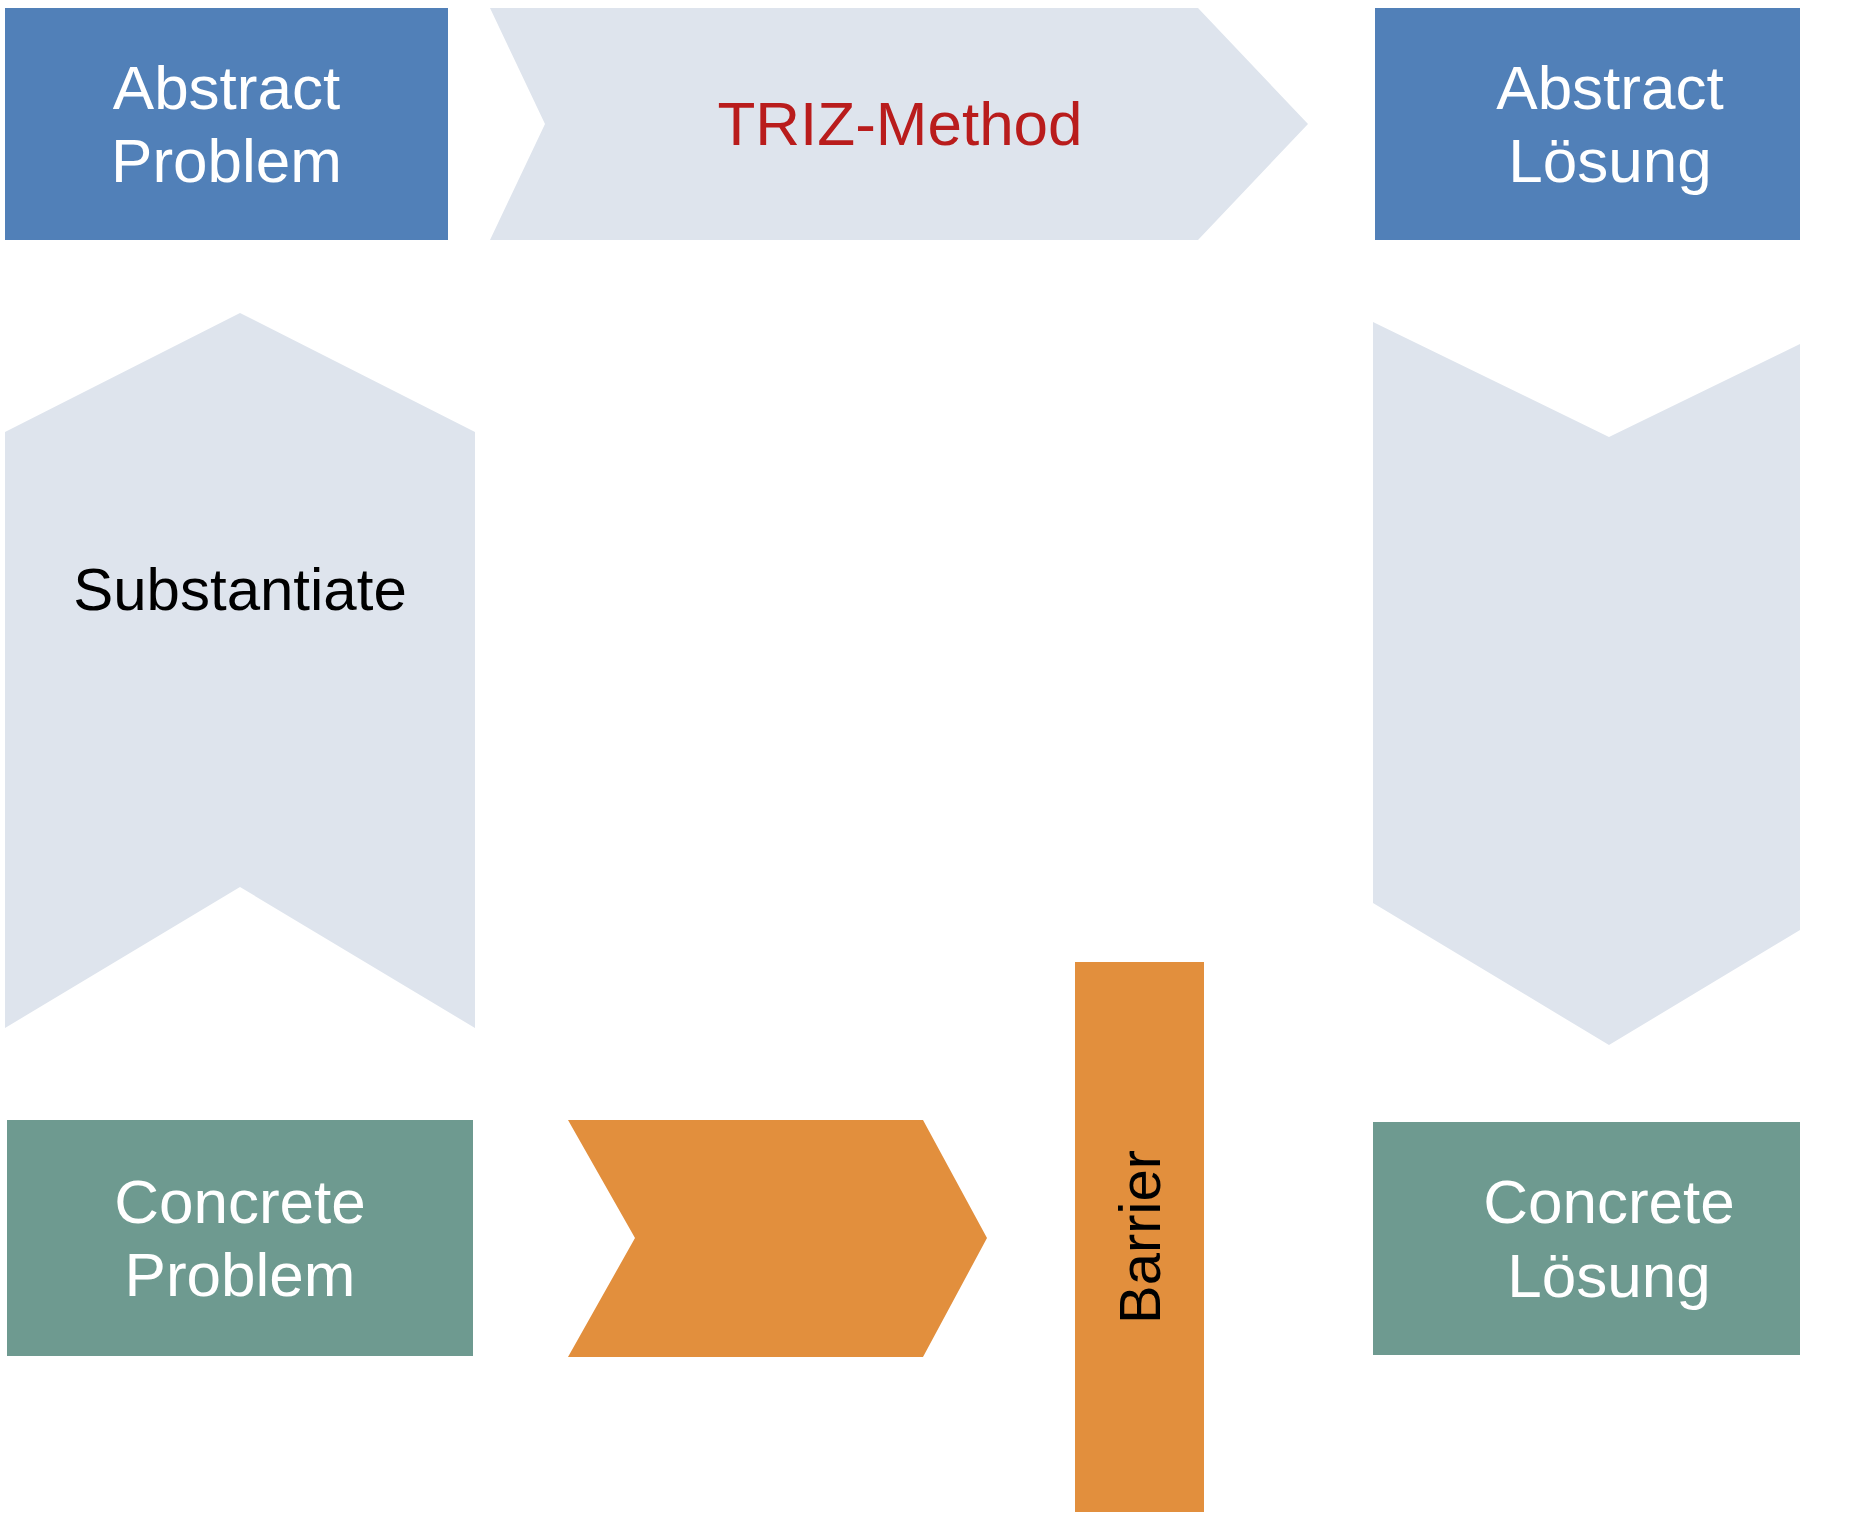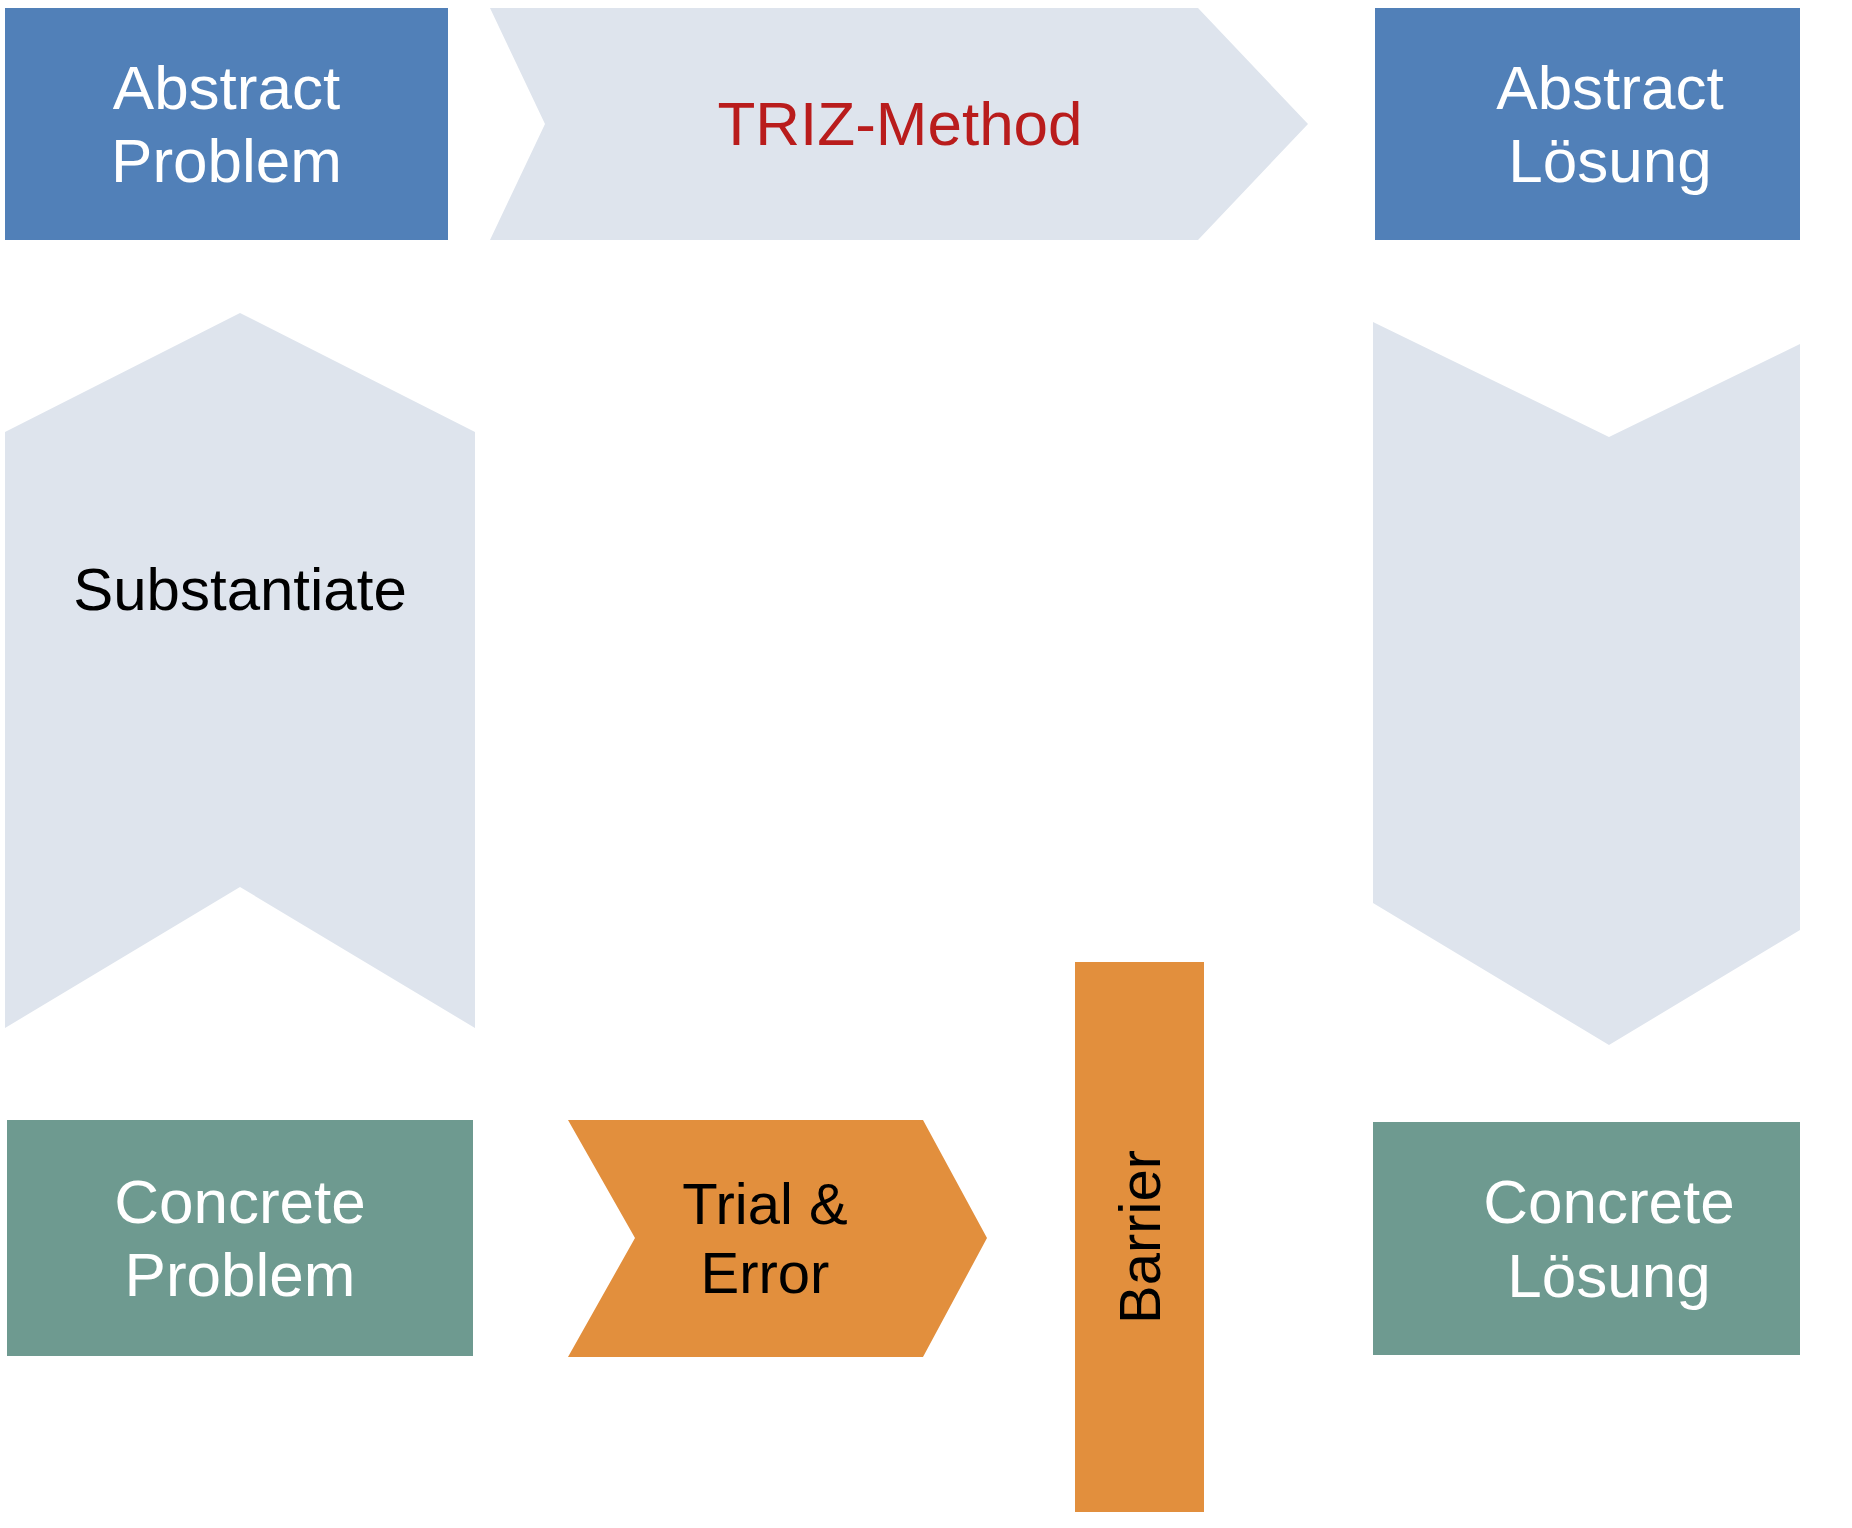--- a/index.html
+++ b/index.html
@@ -113,21 +113,19 @@
 
   <div class="shape-label label-on-dark" id="label-abstract-solution" style="color: rgb(255, 255, 255);">Abstract
 Lösung</div>
 
   <div class="shape-label label-on-light" id="label-abstraction" style="color: rgb(0, 0, 0);">Substantiate</div>
 
 
   <div class="shape-label label-on-dark" id="label-concrete-problem" style="color: rgb(255, 255, 255);">Concrete
 Problem</div>
 
-  <div class="shape-label label-on-light" id="label-trial-error" style="color: rgb(0, 0, 0);">Trial &amp;
-Error</div>
 
   <div class="shape-label label-on-light" id="label-barrier" style="color: rgb(0, 0, 0);">Barrier</div>
 
   <div class="shape-label label-on-dark" id="label-concrete-solution" style="color: rgb(255, 255, 255);">Concrete
 Lösung</div>
 
 </div>
 
 </body></html>

